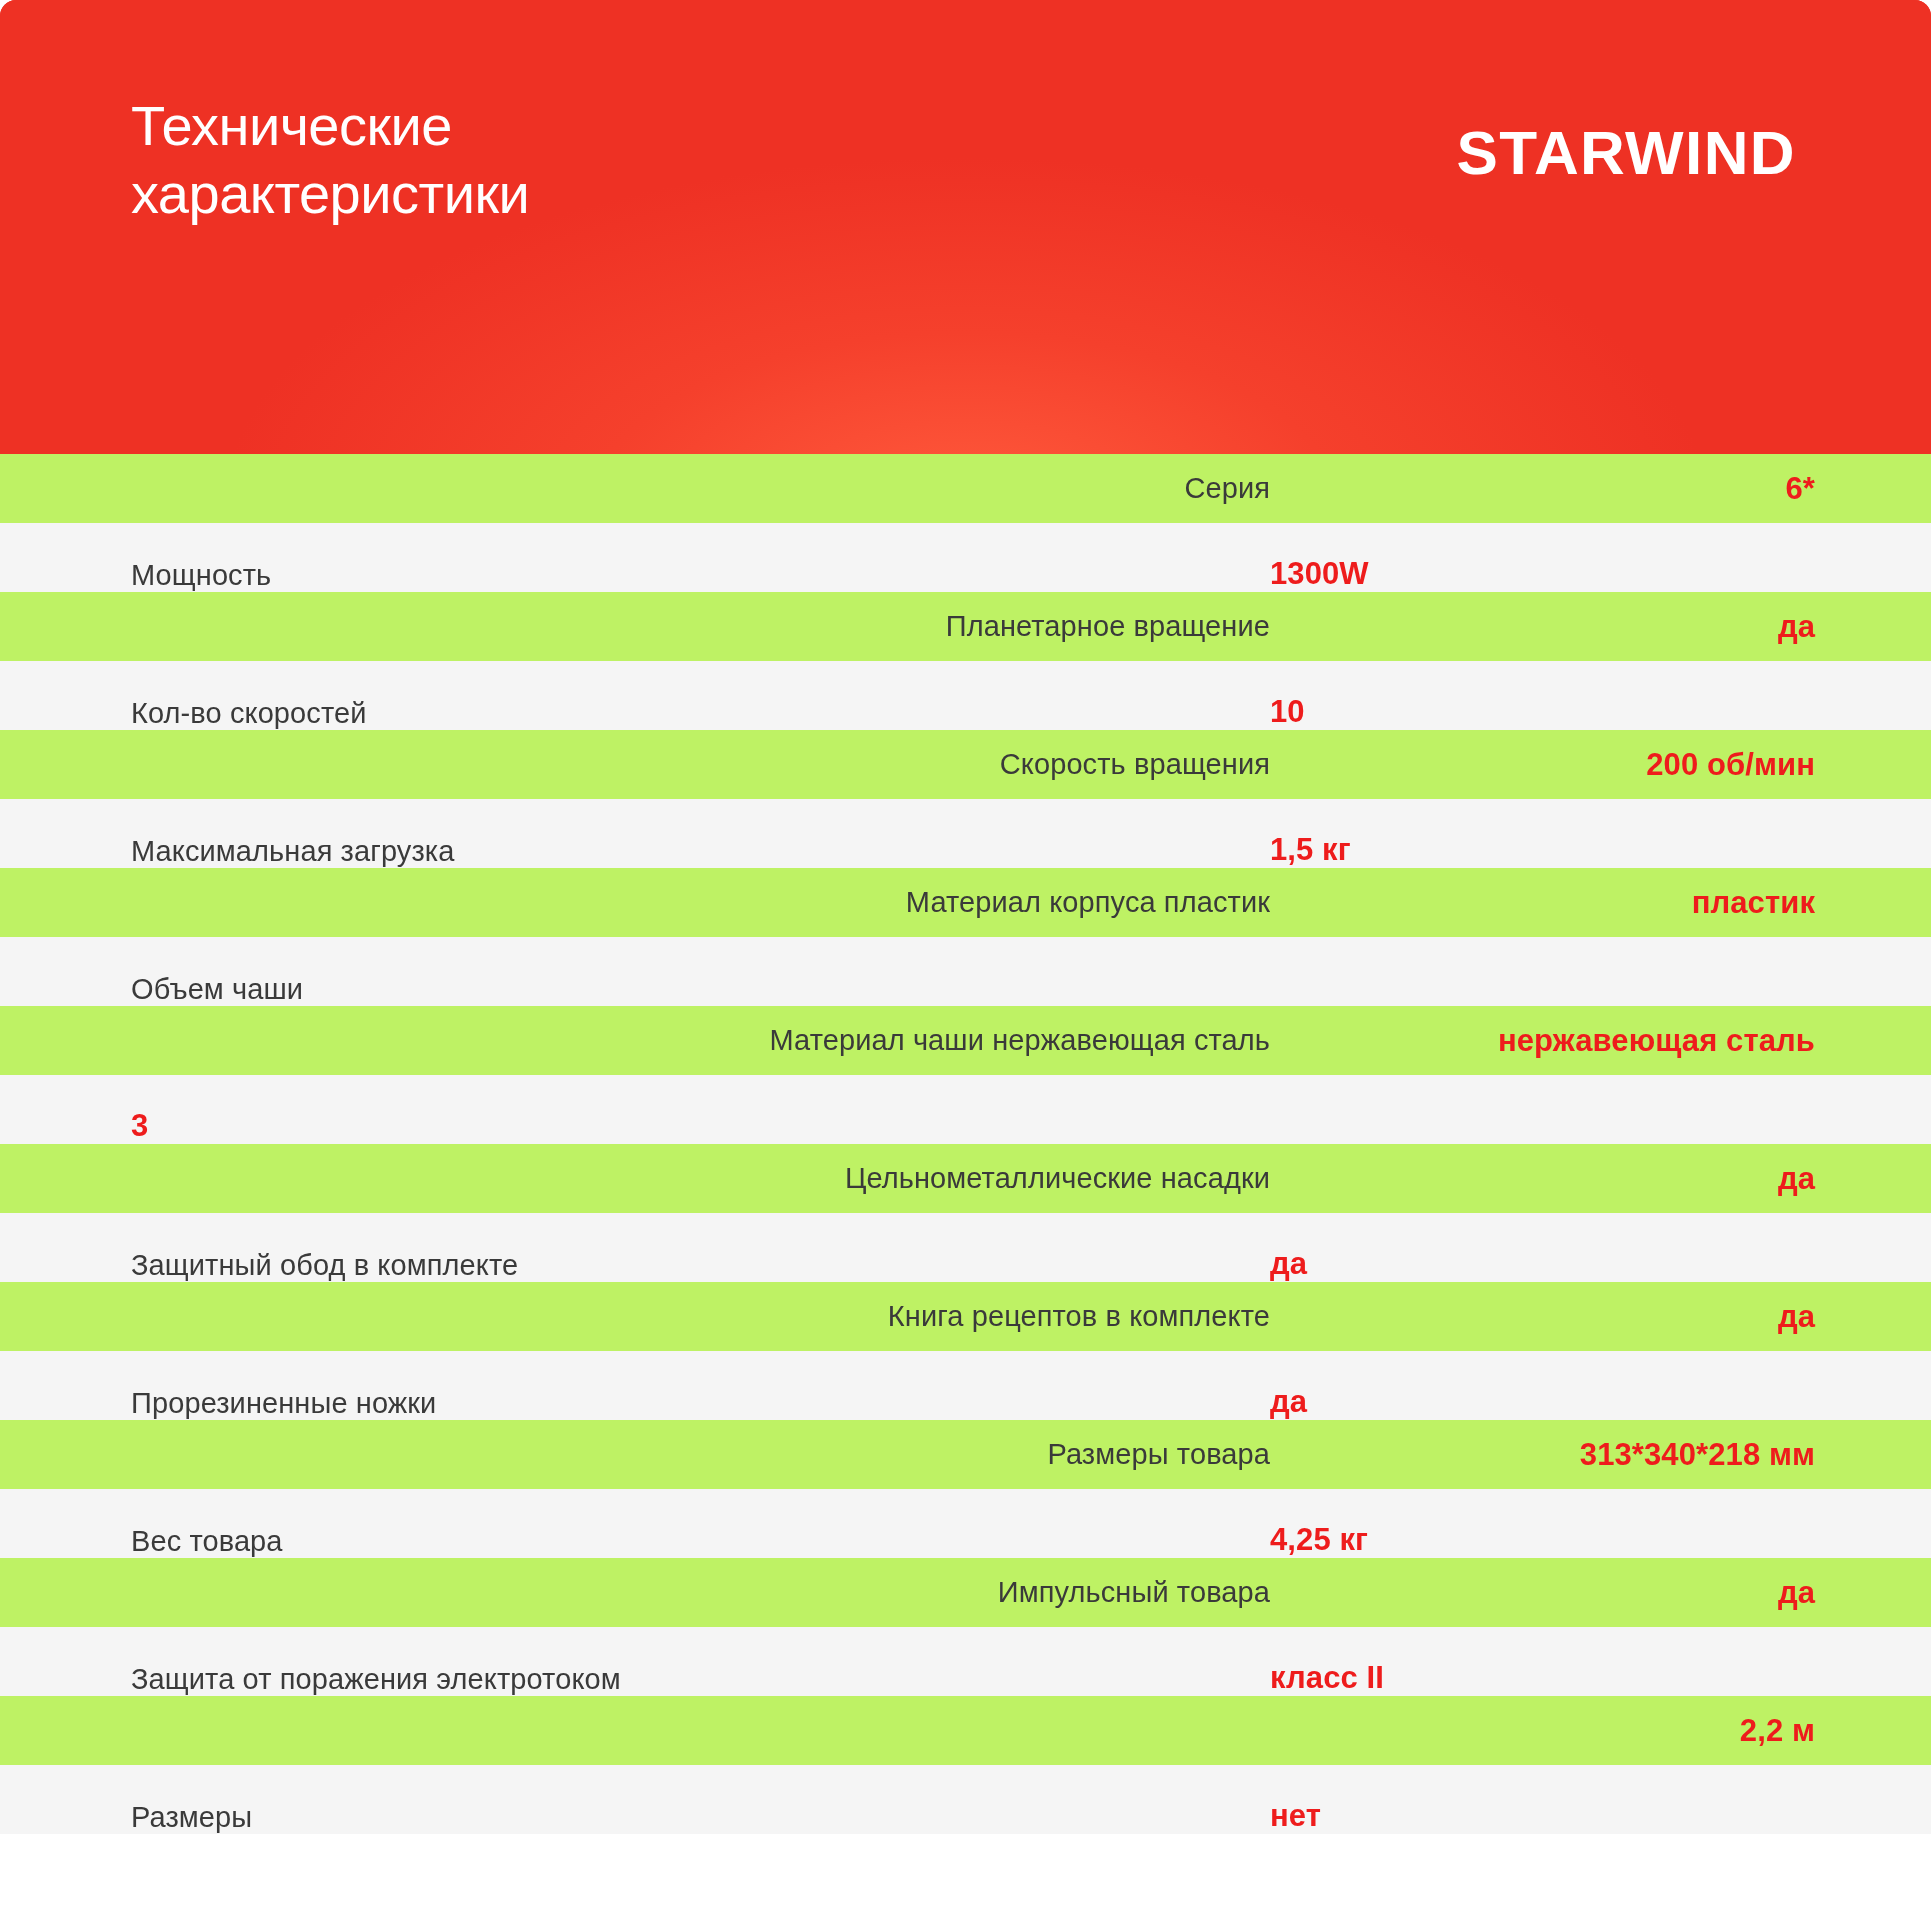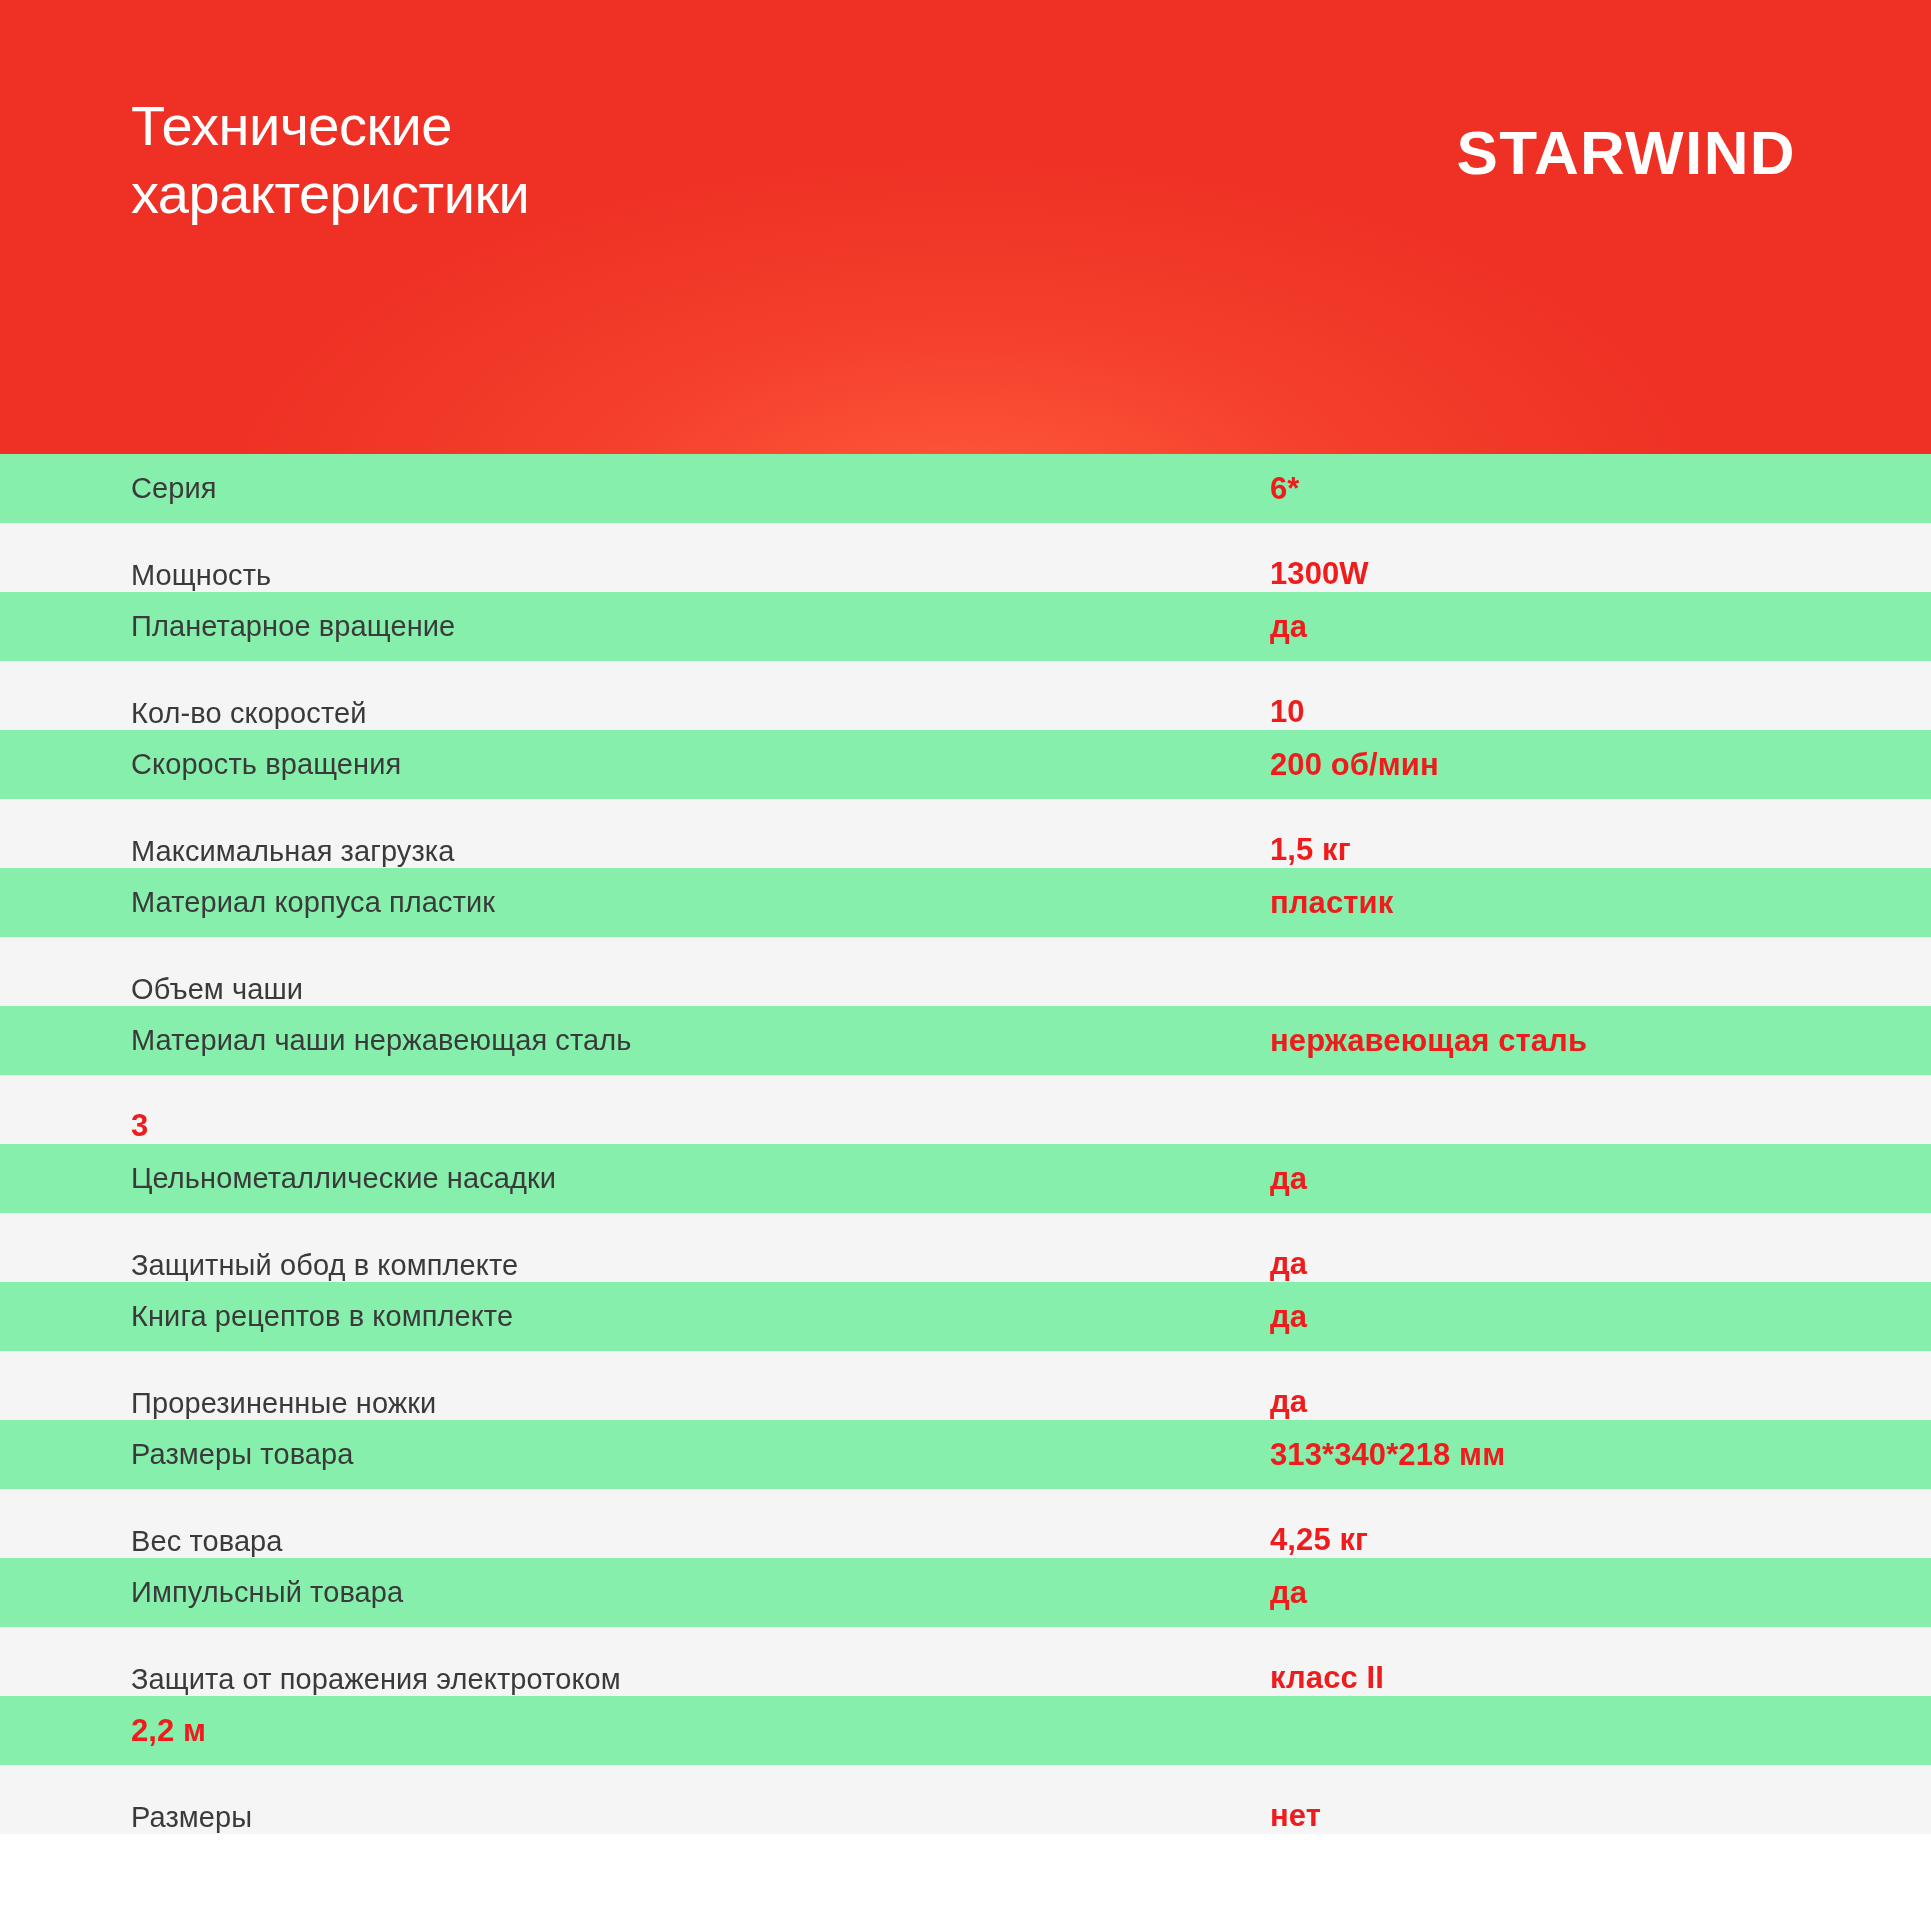--- a/index.html
+++ b/index.html
@@ -12,20 +12,21 @@
     background: #ffffff;
     font-family: "Liberation Sans", sans-serif;
     -webkit-font-smoothing: antialiased;
   }
   .page {
     width: 1931px;
     height: 1931px;
     position: relative;
     overflow: hidden;
     background: #ffffff;
+    border-radius: 16px;
   }
 
   
   .header {
     position: relative;
     width: 1931px;
     height: 454px;
     background: #ee3124;
     background-image: radial-gradient(ellipse 1062px 502px at 50% 112%, #ff5a3c 0%, #f5402c 35%, #ee3124 70%);
     box-sizing: border-box;
@@ -63,21 +64,22 @@
   }
   .spec-row {
     display: flex;
     align-items: center;
     height: 69px;
     box-sizing: border-box;
     padding-left: 131px;
     padding-right: 116px;
   }
   .spec-row.odd {
-    background: #86efac;
+    background: #bef264;
+    text-align: right;
   }
   .spec-row.even {
     background: #f5f5f5;
     align-items: flex-end;
   }
   .spec-label {
     width: 1139px;
     flex: 0 0 1139px;
     color: #3a3a3a;
     font-size: 29px;

